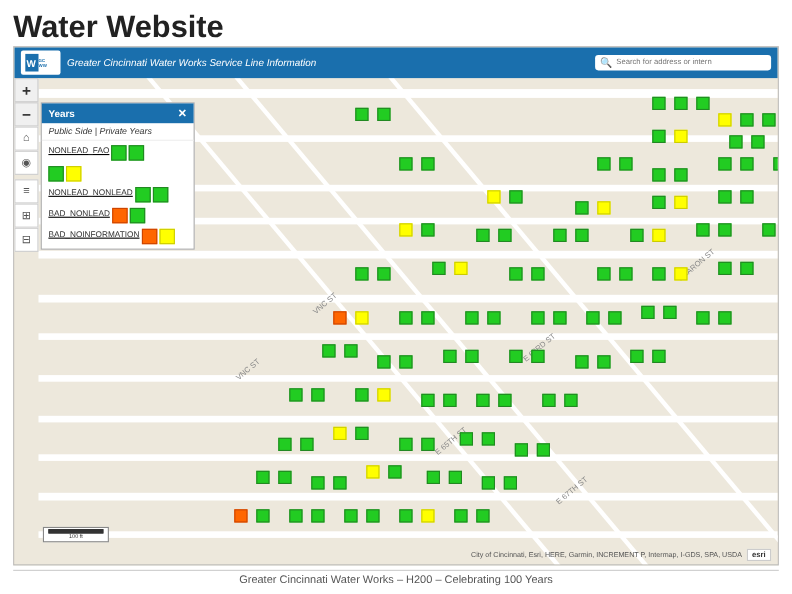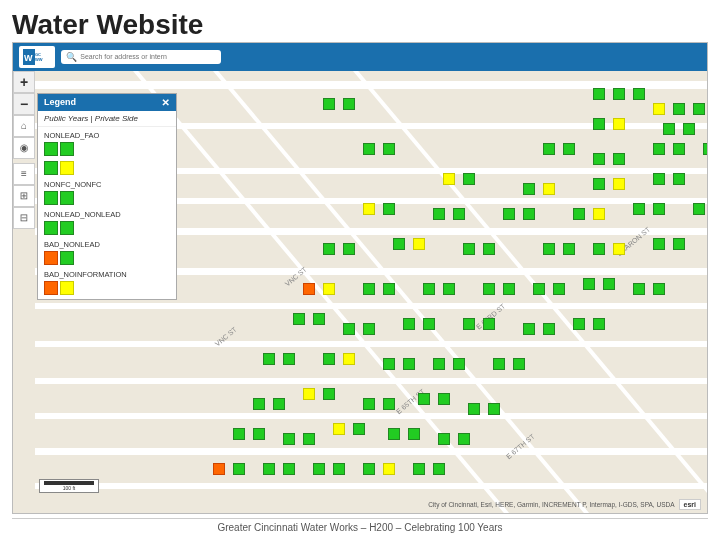--- a/index.html
+++ b/index.html
@@ -168,22 +168,23 @@
       padding: 4px 6px;
       display: flex;
       flex-direction: column;
       gap: 5px;
       max-height: 300px;
       overflow-y: auto;
     }
 
     .legend-item {
       display: flex;
-      flex-direction: column;
+      flex-direction: row;
       gap: 2px;
+      text-decoration: underline;
     }
 
     .legend-item-label {
       color: #333;
       font-size: 7.5px;
     }
 
     .legend-icon-row {
       display: flex;
       gap: 2px;
@@ -321,20 +322,21 @@
     <div class="map-toolbar">
       <div class="map-logo">
         <svg width="30" height="18" viewBox="0 0 30 18">
           <rect width="30" height="18" fill="#fff"></rect>
           <rect x="1" y="1" width="12" height="16" fill="#1a6fad"></rect>
           <text x="2" y="13" font-size="9" font-weight="bold" fill="#fff">W</text>
           <text x="13" y="8" font-size="4" fill="#1a6fad">GC</text>
           <text x="13" y="13" font-size="4" fill="#1a6fad">WW</text>
         </svg>
       </div>
+      <span class="map-toolbar-title">Greater Cincinnati Water Works Service Line Information</span>
       <div class="map-search-box">
         <span class="search-icon-small">🔍</span>
         <input type="text" style="font-size: 7px;" placeholder="Search for address or intern">
       </div>
     </div>
 
     <div style="position:absolute;top:28px;left:0;z-index:11;display:flex;flex-direction:column;">
       <div class="zoom-btn">+</div>
       <div class="zoom-btn">−</div>
     </div>
@@ -343,43 +345,36 @@
       <div class="map-tool-btn">◉</div>
     </div>
     <div style="position:absolute;top:120px;left:0;z-index:11;display:flex;flex-direction:column;">
       <div class="map-tool-btn">≡</div>
       <div class="map-tool-btn">⊞</div>
       <div class="map-tool-btn">⊟</div>
     </div>
 
     <div class="legend-panel">
       <div class="legend-header">
-        <span>Legend</span>
+        <span>Years</span>
         <span class="legend-close">✕</span>
       </div>
-      <div class="legend-subheader">Public Years | Private Side</div>
+      <div class="legend-subheader">Public Side | Private Years</div>
       <div class="legend-items">
         <div class="legend-item">
           <div class="legend-item-label">NONLEAD_FAO</div>
           <div class="legend-icon-row">
             <div class="map-marker" style="background:#22cc22;border-color:#228822;"></div>
             <div class="map-marker" style="background:#22cc22;border-color:#228822;"></div>
           </div>
         </div>
         <div class="legend-item">
           <div class="legend-icon-row">
             <div class="map-marker" style="background:#22cc22;border-color:#228822;"></div>
             <div class="map-marker" style="background:#ffff00;border-color:#cccc00;"></div>
-          </div>
-        </div>
-        <div class="legend-item">
-          <div class="legend-item-label">NONFC_NONFC</div>
-          <div class="legend-icon-row">
-            <div class="map-marker" style="background:#22cc22;border-color:#228822;"></div>
-            <div class="map-marker" style="background:#22cc22;border-color:#228822;"></div>
           </div>
         </div>
         <div class="legend-item">
           <div class="legend-item-label">NONLEAD_NONLEAD</div>
           <div class="legend-icon-row">
             <div class="map-marker" style="background:#22cc22;border-color:#228822;"></div>
             <div class="map-marker" style="background:#22cc22;border-color:#228822;"></div>
           </div>
         </div>
         <div class="legend-item">

